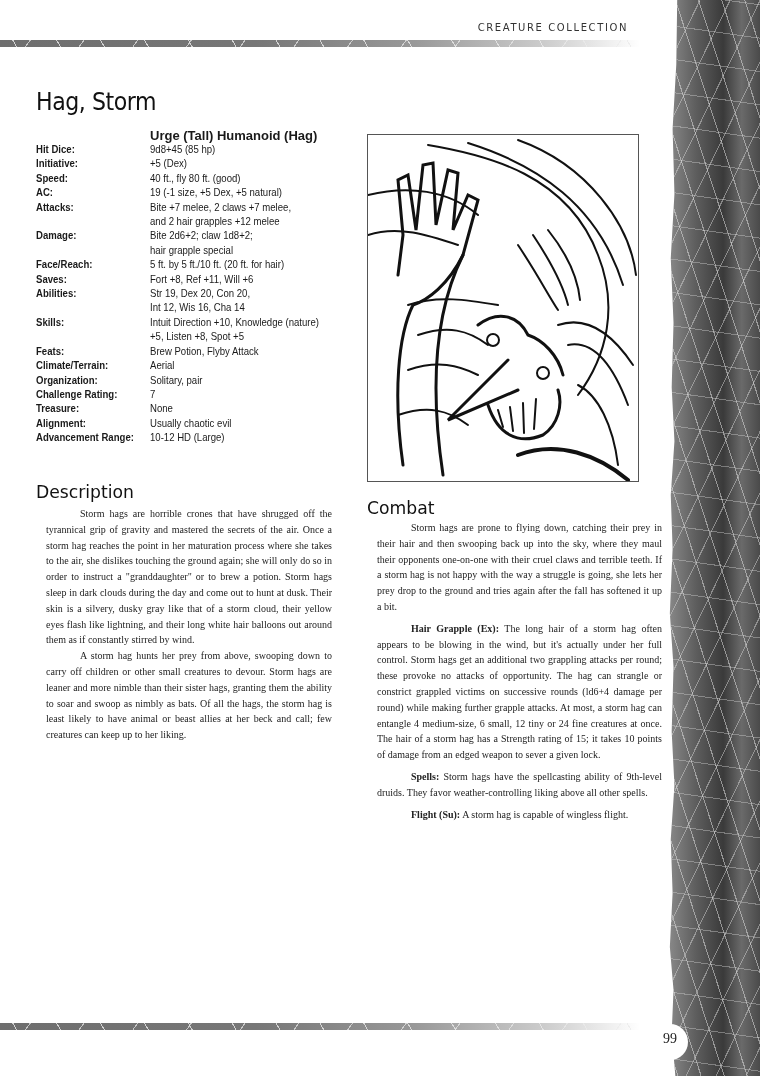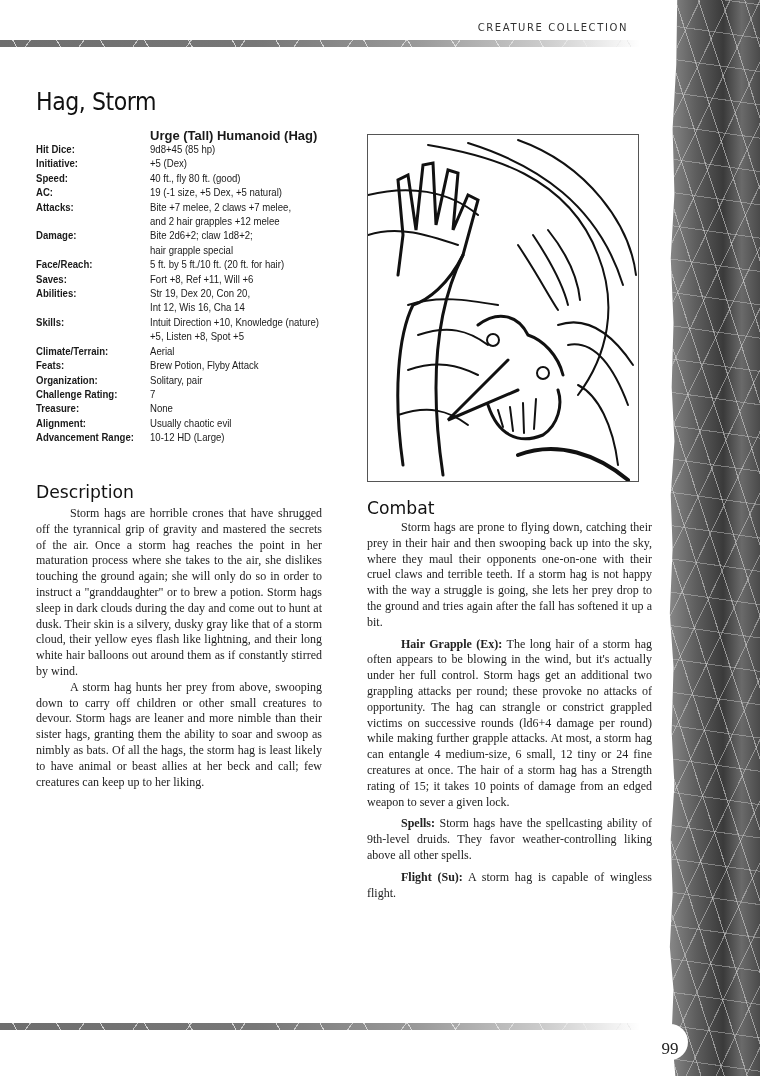--- a/index.html
+++ b/index.html
@@ -24,21 +24,21 @@
       repeating-linear-gradient(60deg, transparent 0 14px, rgba(235,235,235,.8) 14px 15px, transparent 15px 38px),
       repeating-linear-gradient(-55deg, transparent 0 19px, rgba(235,235,235,.7) 19px 20px, transparent 20px 44px),
       linear-gradient(90deg, #6e6e6e 0%, #777 40%, #999 65%, #ccc 85%, rgba(255,255,255,0) 100%);
   }
   .bar-top { top:40px; }
   .bar-bottom { top:1023px; }
 
   .running-head { position:absolute; top:22px; right:132px; font-family:"DejaVu Sans", sans-serif;
     font-size:10px; letter-spacing:1.6px; color:#333; font-variant:small-caps; text-transform:uppercase; }
   .page-number { position:absolute; top:1031px; right:71px; width:38px; text-align:center;
-    font-family:"Liberation Serif", serif; font-size:17px; color:#222;margin-top:8px; }
+    font-family:"Liberation Serif", serif; font-size:14px; color:#222; }
 
   .title { position:absolute; left:36px; top:88px; margin:0; font-family:"DejaVu Sans", sans-serif;
     font-weight:normal; font-size:24px; letter-spacing:-0.5px; color:#111; transform:scaleX(0.92); transform-origin:left; }
 
   
   .stats { position:absolute; left:36px; top:128px; width:320px; font-family:"Liberation Sans", sans-serif;
     font-size:10.2px; line-height:14.4px; }
   .stats .type { margin-left:114px; font-weight:bold; font-size:13px; line-height:15px; }
   .stat-row { display:flex; }
   .stat-label { width:114px; flex:0 0 114px; font-weight:bold; transform:scaleX(0.94); transform-origin:left; white-space:nowrap; }
@@ -47,21 +47,21 @@
   
   .illustration { position:absolute; left:367px; top:134px; width:272px; height:348px;
     border:1.5px solid #555; box-sizing:border-box; background:#fff; overflow:hidden; }
 
   
   .section-heading { position:absolute; margin:0; font-family:"DejaVu Sans", sans-serif; font-weight:normal;
     font-size:18.5px; color:#111; transform:scaleX(0.93); transform-origin:left; }
   .h-description { left:36px; top:481px; }
   .h-combat { left:367px; top:497px; }
 
-  .col { position:absolute; font-size:12px; line-height:15.8px; text-align:justify; color:#222; }
+  .col { position:absolute; font-size:10px; line-height:15.8px; text-align:justify; color:#222;margin-left:10px; }
   .col p { margin:0; text-indent:34px; }
   .col-left { left:36px; top:506px; width:286px; }
   .col-right { left:367px; top:520px; width:285px; }
   .col-right p + p { margin-top:6px; }
   .col-left p + p { margin-top:0; }
   .lead { font-weight:bold; }
 </style>
 </head>
 <body>
 
@@ -114,26 +114,26 @@
         <span class="stat-label">Abilities:</span>
         <span class="stat-value">Str 19, Dex 20, Con 20,
 Int 12, Wis 16, Cha 14</span>
       </div>
       <div class="stat-row">
         <span class="stat-label">Skills:</span>
         <span class="stat-value">Intuit Direction +10, Knowledge (nature)
 +5, Listen +8, Spot +5</span>
       </div>
       <div class="stat-row">
+        <span class="stat-label">Feats:</span>
+        <span class="stat-value">Brew Potion, Flyby Attack</span>
+      </div>
+      <div class="stat-row">
         <span class="stat-label">Climate/Terrain:</span>
         <span class="stat-value">Aerial</span>
-      </div>
-      <div class="stat-row">
-        <span class="stat-label">Feats:</span>
-        <span class="stat-value">Brew Potion, Flyby Attack</span>
       </div>
       <div class="stat-row">
         <span class="stat-label">Organization:</span>
         <span class="stat-value">Solitary, pair</span>
       </div>
       <div class="stat-row">
         <span class="stat-label">Challenge Rating:</span>
         <span class="stat-value">7</span>
       </div>
       <div class="stat-row">

